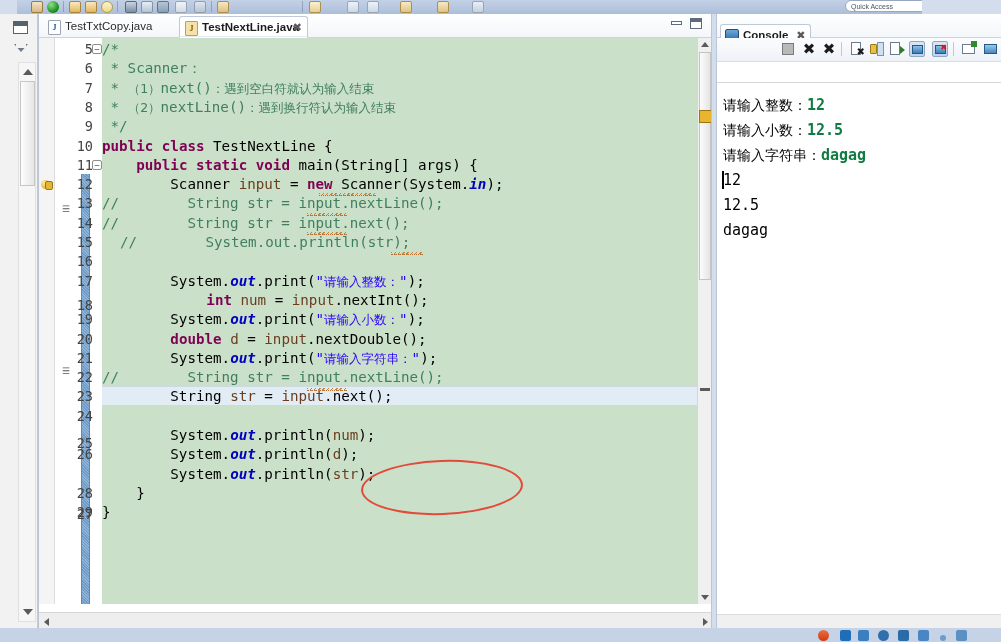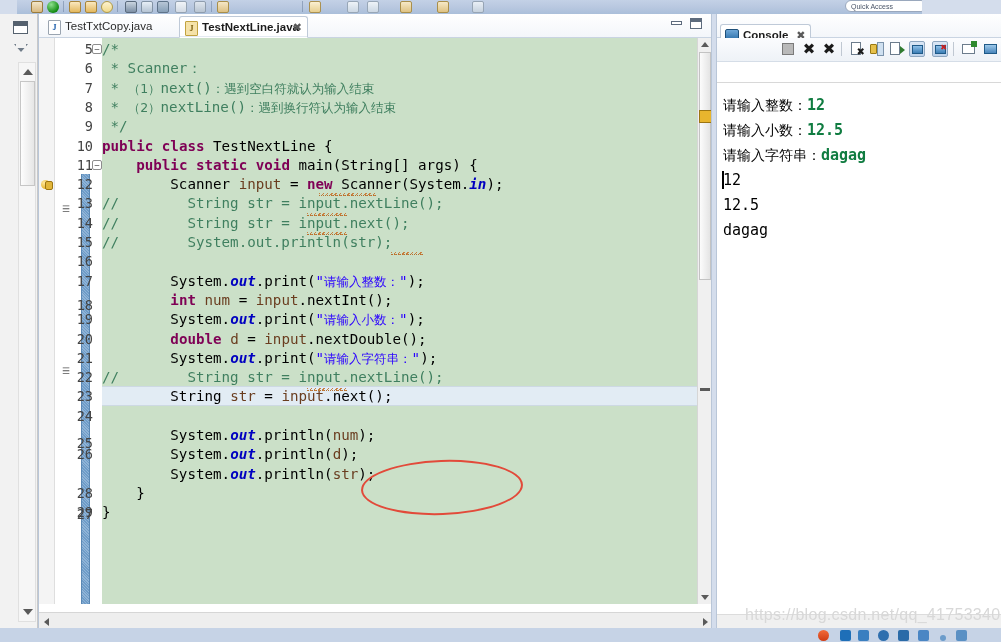--- a/index.html
+++ b/index.html
@@ -534,27 +534,27 @@
           <div class="bp-icon" style="top: 140.1px;">
             <span class="c1"></span>
             <span class="c2"></span>
           </div>
           <div class="line-text" style="top: 137.1px;">        Scanner <span class="loc">input</span> = <span class="kw">new</span> Scanner(System.<span class="fld">in</span>);</div>
           <div class="ln" style="top: 156.4px;">13</div>
           <div class="line-text" style="top: 156.4px;"><span class="cmt">//        String str = input.nextLine();</span></div>
           <div class="ln" style="top: 175.7px;">14</div>
           <div class="line-text" style="top: 175.7px;"><span class="cmt">//        String str = input.next();</span></div>
           <div class="ln" style="top: 195px;">15</div>
-          <div class="line-text" style="top: 195px;"><span class="cmt">//        System.out.println(str);</span></div>
+          <div class="line-text" style="top: 195px; padding-left: 18px;"><span class="cmt">//        System.out.println(str);</span></div>
           <div class="ln" style="top: 214.3px;">16</div>
           <div class="line-text" style="top: 214.3px;"></div>
           <div class="ln" style="top: 233.6px;">17</div>
           <div class="line-text" style="top: 233.6px;">        System.<span class="fld">out</span>.print(<span class="str">"</span><span class="str-cn">请输入整数：</span><span class="str">"</span>);</div>
           <div class="ln" style="top: 258px;">18</div>
-          <div class="line-text" style="top: 252.9px;">        <span class="kw">int</span> <span class="loc">num</span> = <span class="loc">input</span>.nextInt();</div>
+          <div class="line-text" style="top: 252.9px; margin-left: 36px;">        <span class="kw">int</span> <span class="loc">num</span> = <span class="loc">input</span>.nextInt();</div>
           <div class="ln" style="top: 272.2px;">19</div>
           <div class="line-text" style="top: 272.2px;">        System.<span class="fld">out</span>.print(<span class="str">"</span><span class="str-cn">请输入小数：</span><span class="str">"</span>);</div>
           <div class="ln" style="top: 291.5px;">20</div>
           <div class="line-text" style="top: 291.5px;">        <span class="kw">double</span> <span class="loc">d</span> = <span class="loc">input</span>.nextDouble();</div>
           <div class="ln" style="top: 310.8px;">21</div>
           <div class="line-text" style="top: 310.8px;">        System.<span class="fld">out</span>.print(<span class="str">"</span><span class="str-cn">请输入字符串：</span><span class="str">"</span>);</div>
           <div class="ln" style="top: 330.1px;">22</div>
           <div class="line-text" style="top: 330.1px;"><span class="cmt">//        String str = input.nextLine();</span></div>
           <div class="cur-line" style="top: 348.4px;"></div>
           <div class="ln" style="top: 349.4px;">23</div>
@@ -653,21 +653,20 @@
           <div class="cons-line" style="top: 87px;">12</div>
           <div class="cons-line" style="top: 112px;">12.5</div>
           <div class="cons-line" style="top: 137px;">dagag</div>
         </div>
 
       <div class="console-hscroll"></div>
     </div>
   </div>
 
   <div class="bottom-strip"></div>
-  <div class="watermark">https://blog.csdn.net/qq_41753340</div>
   <div class="tray">
     <div class="tray-ico" style="left:18px;background:linear-gradient(#f26b3a,#cf3c14);border-radius:50%;"></div>
     <div class="tray-ico" style="left:40px;background:#1e6fb8;"></div>
     <div class="tray-ico" style="left:58px;background:#3a7fc0;"></div>
     <div class="tray-ico" style="left:78px;background:#2f6fae;border-radius:50%;"></div>
     <div class="tray-ico" style="left:98px;background:#2a6ba8;"></div>
     <div class="tray-ico" style="left:118px;background:#4a86c4;"></div>
     <div class="tray-ico" style="left:140px;background:#6b9ccb;border-radius:50%;width:6px;height:6px;"></div>
     <div class="tray-ico" style="left:156px;background:#5a90c4;"></div>
   </div>

